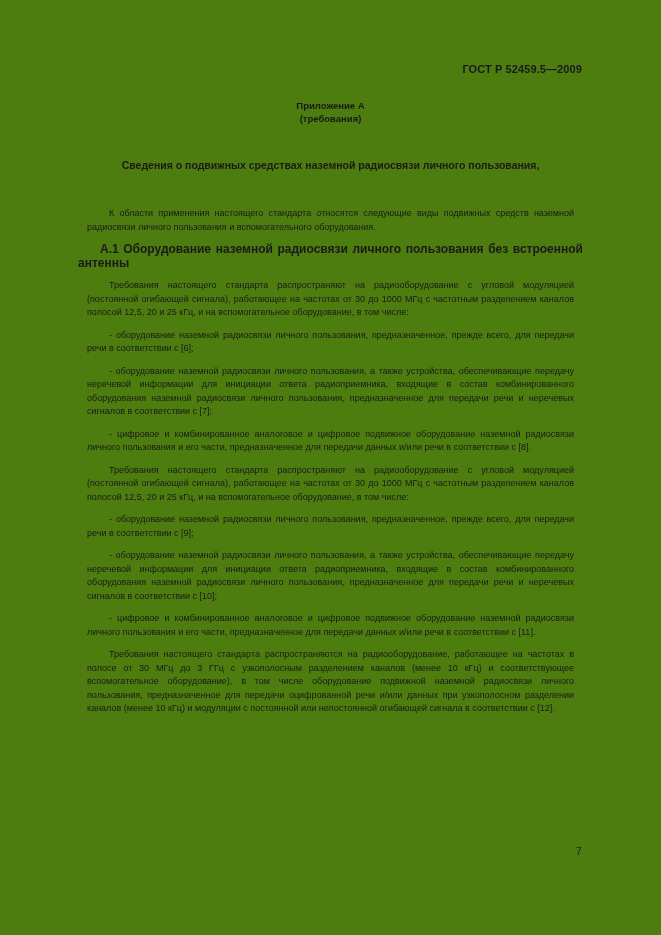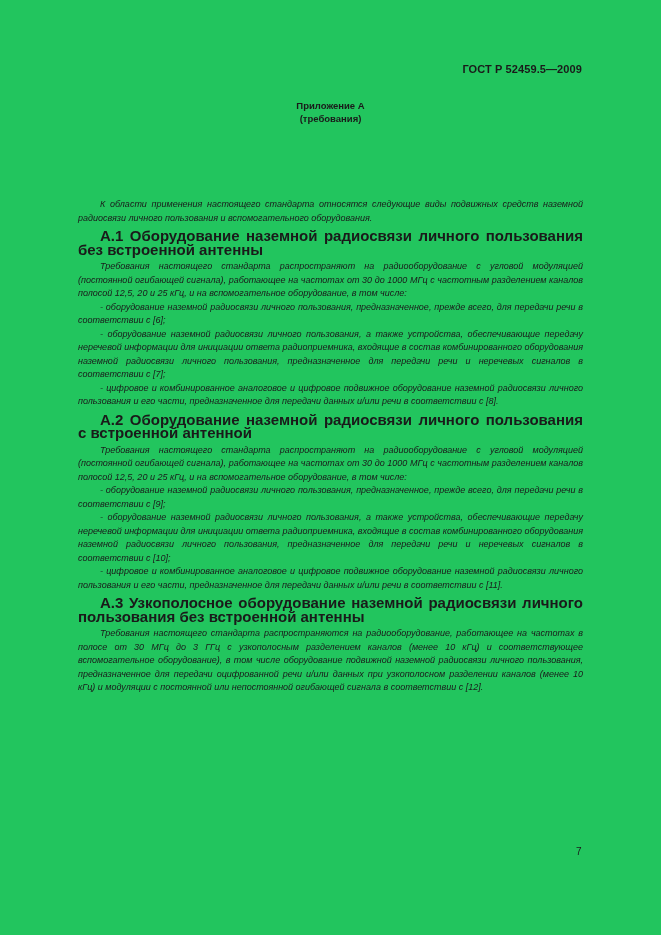--- a/index.html
+++ b/index.html
@@ -1,55 +1,54 @@
 <!DOCTYPE html>
 <html><head>
 <meta charset="utf-8">
 <style>
   html, body { margin: 0; padding: 0; background: #ffffff; }
   body { width: 661px; height: 935px; position: relative; overflow: hidden;
          font-family: "Liberation Sans", sans-serif; color: #1a1a1a; }
-  .page { position: absolute; left: 0; top: 0; width: 661px; height: 935px; background: #22c55e; }
+  .page { position: absolute; left: 0; top: 0; width: 661px; height: 935px; background: #4d7c0f; }
   .doc-code { position: absolute; top: 63px; right: 79px; font-size: 11px; font-weight: bold; letter-spacing: 0.1px; }
   .appendix { position: absolute; top: 99px; left: 0; width: 661px; text-align: center;
               font-size: 9.5px; font-weight: bold; line-height: 13px; }
   .title { position: absolute; top: 158px; left: 0; width: 661px; text-align: center;
            font-size: 10.5px; font-weight: bold; line-height: 14px; }
   .body { position: absolute; top: 198px; left: 78px; width: 505px; font-size: 9px; line-height: 13.5px; }
-  .body p { margin: 0; text-align: justify; text-indent: 22px; font-style: italic; }
-  .body h3 { margin: 4px 0 4px 0; font-size: 15px; font-weight: bold; text-indent: 22px; text-align: justify; line-height: 13.5px; }
+  .body p { margin: 9px; text-align: justify; text-indent: 22px; }
+  .body h3 { margin: 4px 0 4px 0; font-size: 12px; font-weight: bold; text-indent: 22px; text-align: justify; line-height: 13.5px; }
   .page-num { position: absolute; top: 846px; left: 576px; font-size: 10px; }
 </style>
 </head>
 <body>
 
 <div class="page">
   <div class="doc-code">ГОСТ Р 52459.5—2009</div>
 
   <div class="appendix">
     <div>Приложение А</div>
     <div>(требования)</div>
   </div>
 
   <div class="title">
+    <div>Сведения о подвижных средствах наземной радиосвязи личного пользования,</div>
   </div>
 
   <div class="body">
     <p>К области применения настоящего стандарта относятся следующие виды подвижных средств наземной радиосвязи личного пользования и вспомогательного оборудования.</p>
 
     <h3>А.1  Оборудование наземной радиосвязи личного пользования без встроенной антенны</h3>
     <p>Требования настоящего стандарта распространяют на радиооборудование с угловой модуляцией (постоянной огибающей сигнала), работающее на частотах от 30 до 1000 МГц с частотным разделением каналов полосой 12,5, 20 и 25 кГц, и на вспомогательное оборудование, в том числе:</p>
     <p>- оборудование наземной радиосвязи личного пользования, предназначенное, прежде всего, для передачи речи в соответствии с [6];</p>
     <p>- оборудование наземной радиосвязи личного пользования, а также устройства, обеспечивающие передачу неречевой информации для инициации ответа радиоприемника, входящие в состав комбинированного оборудования наземной радиосвязи личного пользования, предназначенное для передачи речи и неречевых сигналов в соответствии с [7];</p>
     <p>- цифровое и комбинированное аналоговое и цифровое подвижное оборудование наземной радиосвязи личного пользования и его части, предназначенное для передачи данных и/или речи в соответствии с [8].</p>
 
-    <h3>А.2  Оборудование наземной радиосвязи личного пользования с встроенной антенной</h3>
     <p>Требования настоящего стандарта распространяют на радиооборудование с угловой модуляцией (постоянной огибающей сигнала), работающее на частотах от 30 до 1000 МГц с частотным разделением каналов полосой 12,5, 20 и 25 кГц, и на вспомогательное оборудование, в том числе:</p>
     <p>- оборудование наземной радиосвязи личного пользования, предназначенное, прежде всего, для передачи речи в соответствии с [9];</p>
     <p>- оборудование наземной радиосвязи личного пользования, а также устройства, обеспечивающие передачу неречевой информации для инициации ответа радиоприемника, входящие в состав комбинированного оборудования наземной радиосвязи личного пользования, предназначенное для передачи речи и неречевых сигналов в соответствии с [10];</p>
     <p>- цифровое и комбинированное аналоговое и цифровое подвижное оборудование наземной радиосвязи личного пользования и его части, предназначенное для передачи данных и/или речи в соответствии с [11].</p>
 
-    <h3>А.3 Узкополосное оборудование наземной радиосвязи личного пользования без встроенной антенны</h3>
     <p>Требования настоящего стандарта распространяются на радиооборудование, работающее на частотах в полосе от 30 МГц до 3 ГГц с узкополосным разделением каналов (менее 10 кГц) и соответствующее вспомогательное оборудование), в том числе оборудование подвижной наземной радиосвязи личного пользования, предназначенное для передачи оцифрованной речи и/или данных при узкополосном разделении каналов (менее 10 кГц) и модуляции с постоянной или непостоянной огибающей сигнала в соответствии с [12].</p>
   </div>
 
   <div class="page-num">7</div>
 </div>
 
 </body></html>

